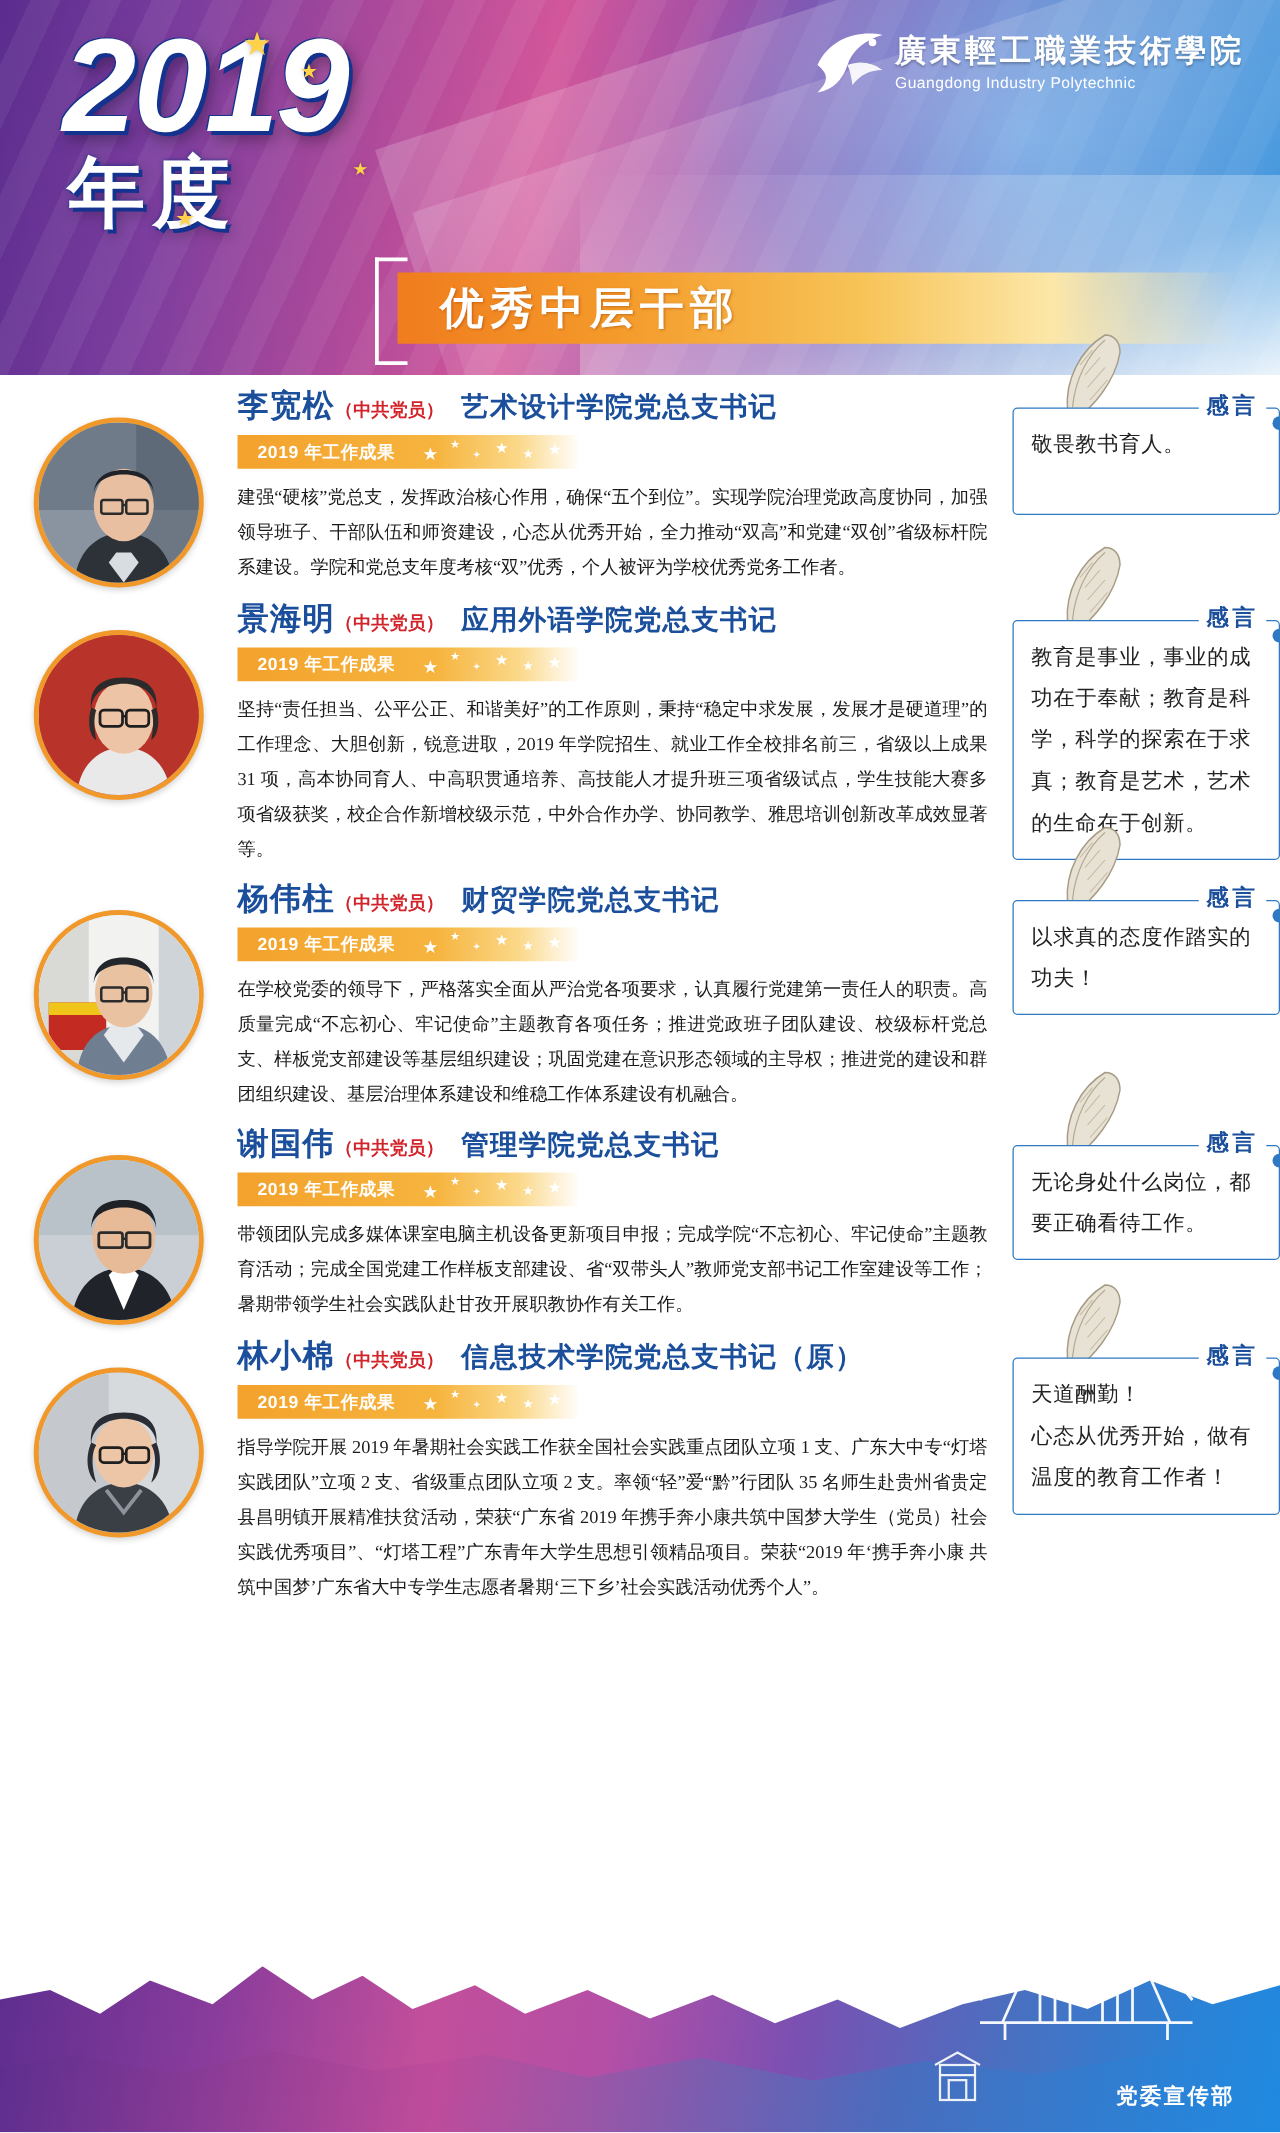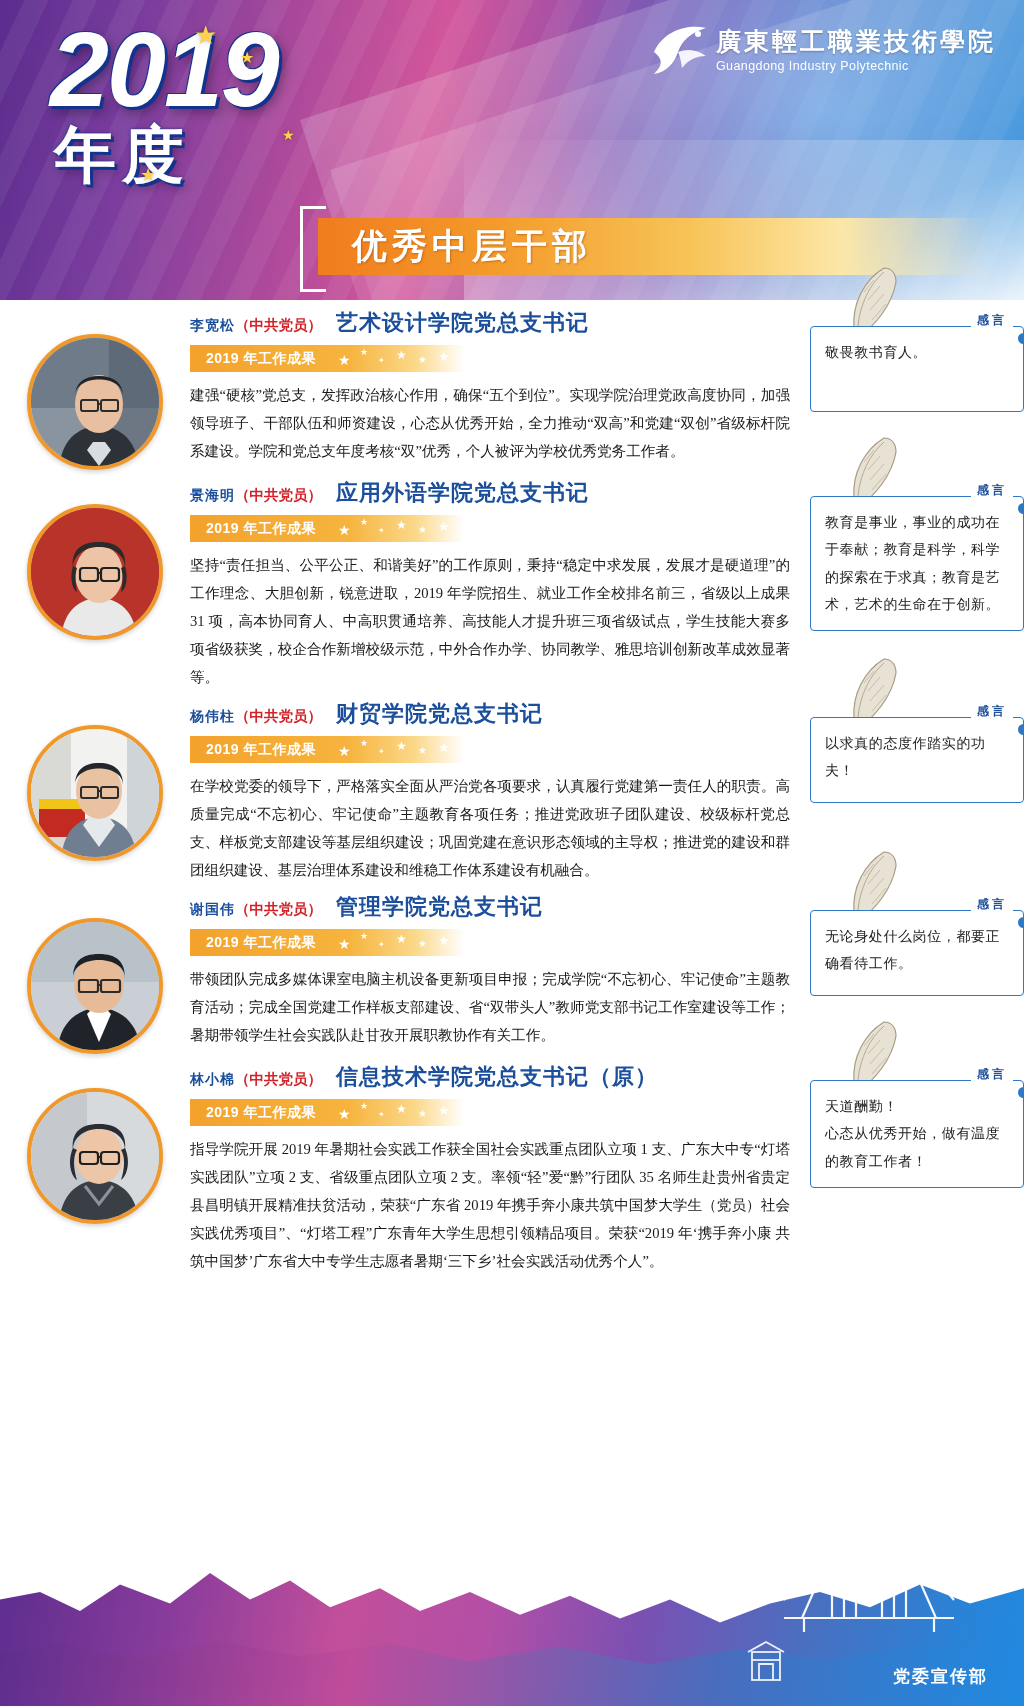--- a/index.html
+++ b/index.html
@@ -138,21 +138,21 @@
 
   .info-col {
     flex: 1 1 auto;
     padding-right: 14px;
   }
   .name-line {
     display: flex; align-items: baseline; gap: 0px; margin-bottom: 7px;
   }
   .p-name {
     font-family: "Liberation Serif", serif;
-    font-size: 14px; font-weight: 700; color: #1b4f9c; letter-spacing: 1px;
+    font-size: 25px; font-weight: 700; color: #1b4f9c; letter-spacing: 1px;
   }
   .p-party {
     font-family: "Liberation Serif", serif;
     font-size: 14.5px; font-weight: 700; color: #d2232a; letter-spacing: 0px;
   }
   .p-title {
     font-family: "Liberation Serif", serif;
     font-size: 22px; font-weight: 700; color: #1b4f9c; letter-spacing: 1px;
     margin-left: 14px;
   }
@@ -192,29 +192,29 @@
     border: 1.6px solid #2f78c4;
     border-radius: 4px;
     background: #ffffff;
     padding: 12px 14px;
     min-height: 86px;
   }
   .quote-head {
     position: absolute; right: 10px; top: -15px;
     background: #ffffff; padding: 0 6px;
     font-family: "Liberation Serif", serif;
-    font-size: 12px; font-weight: 700; color: #1b4f9c; letter-spacing: 3px;
+    font-size: 18px; font-weight: 700; color: #1b4f9c; letter-spacing: 3px;
   }
   .quote-dot {
     position: absolute; right: -6px; top: 6px;
     width: 11px; height: 11px; border-radius: 50%; background: #2f78c4;
   }
   .quote-text {
     font-family: "Liberation Serif", serif;
-    font-size: 14px; line-height: 1.95; color: #222; letter-spacing: 0.6px;
+    font-size: 17px; line-height: 1.95; color: #222; letter-spacing: 0.6px;
   }
   .feather {
     position: absolute; left: 34px; top: -42px;
     width: 66px; height: 76px;
   }
 
   
   .footer {
     position: absolute; left: 0; bottom: 0; width: 1024px; height: 300px;
     overflow: hidden;

